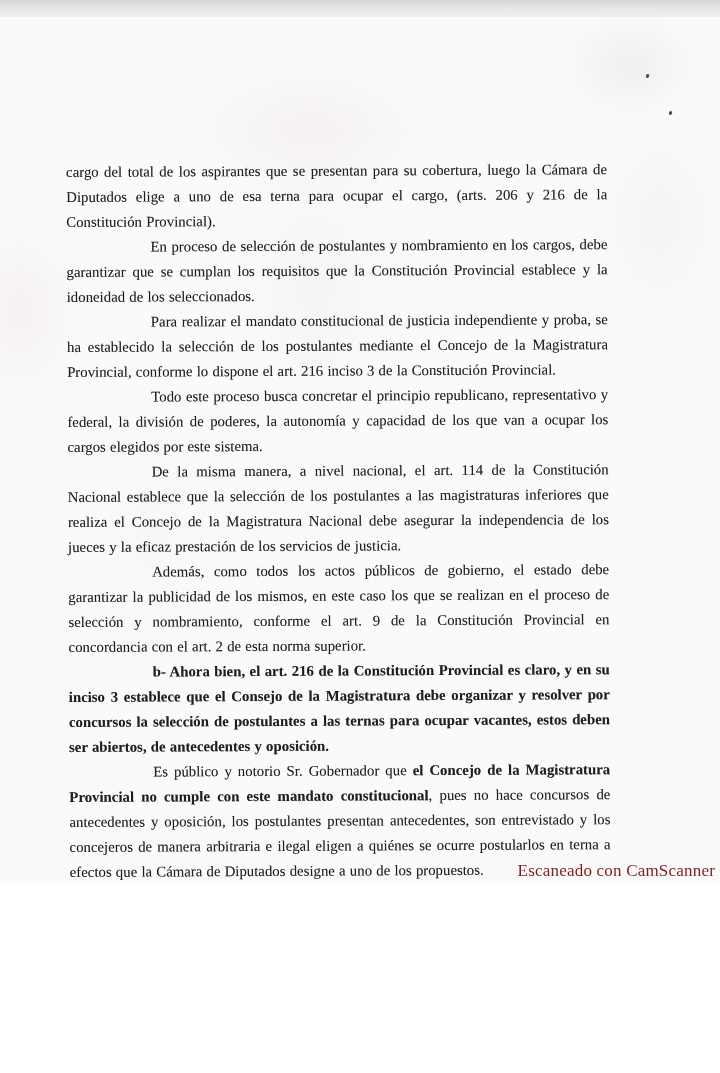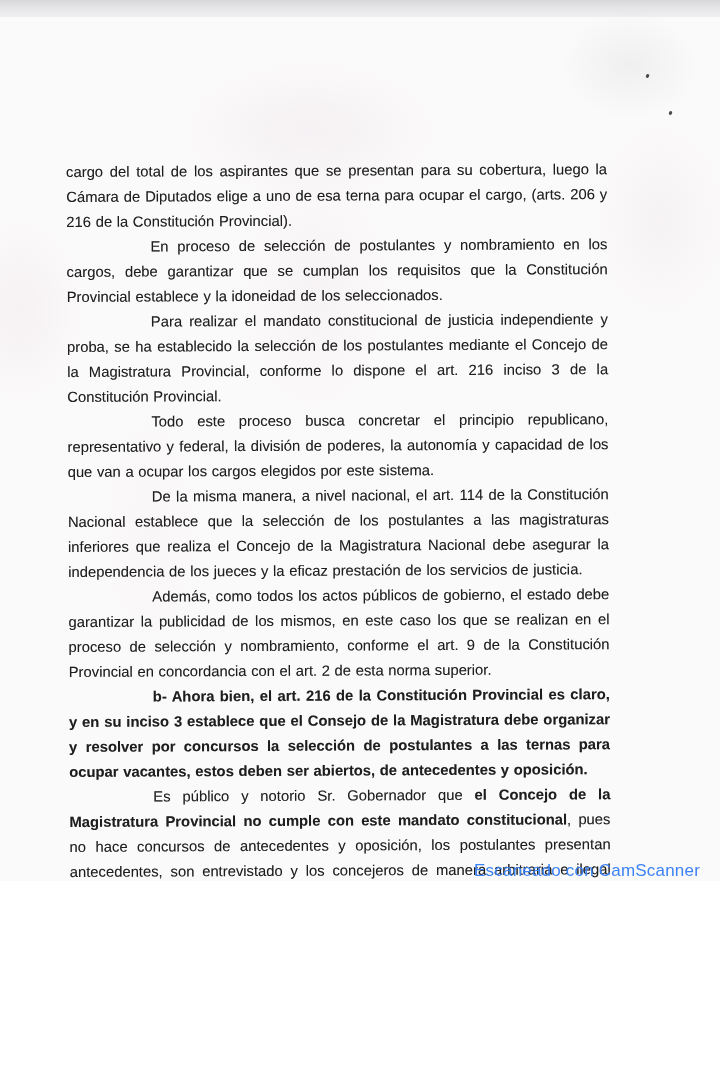--- a/index.html
+++ b/index.html
@@ -6,21 +6,21 @@
     margin: 0;
     padding: 0;
     background: #ffffff;
   }
   .page {
     position: relative;
     width: 720px;
     height: 881px;
     background: #fbfafa;
     overflow: hidden;
-    font-family: Liberation Sans, sans-serif;
+    font-family: Liberation Serif, serif;
   }
   
   .scan-band {
     position: absolute;
     top: 0; left: 0;
     width: 720px;
     height: 17px;
     background: linear-gradient(to bottom, #d6d6d9 0%, #e4e4e7 40%, #efeff1 100%);
   }
   
@@ -63,24 +63,24 @@
   }
   .para {
     margin: 0;
     word-spacing: 0.5px;
   }
   .indent { text-indent: 84px; }
   .bold { font-weight: bold; }
   
   .watermark {
     position: absolute;
-    right: 20px;
+    right: 5px;
     bottom: 0px;
     font-size: 17px;
-    color: #3b82f6;
+    color: #7f1d1d;
     letter-spacing: 0.2px;
   }
 </style>
 </head>
 <body>
 
 <div class="page">
 
   <div class="scan-band"></div>
 

